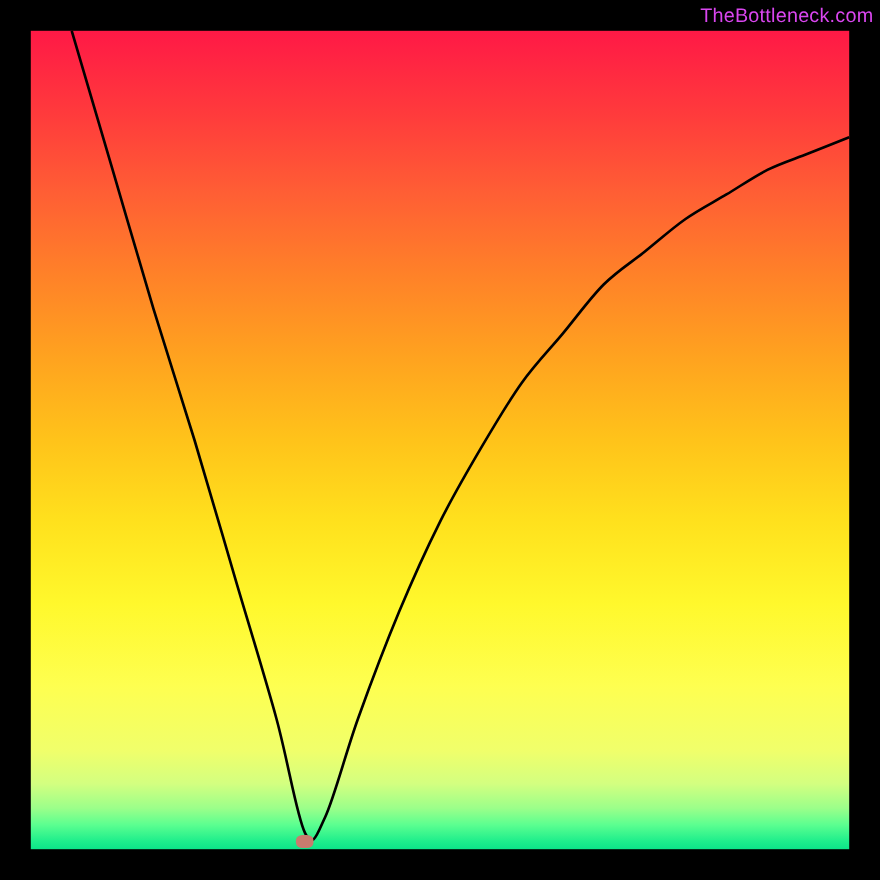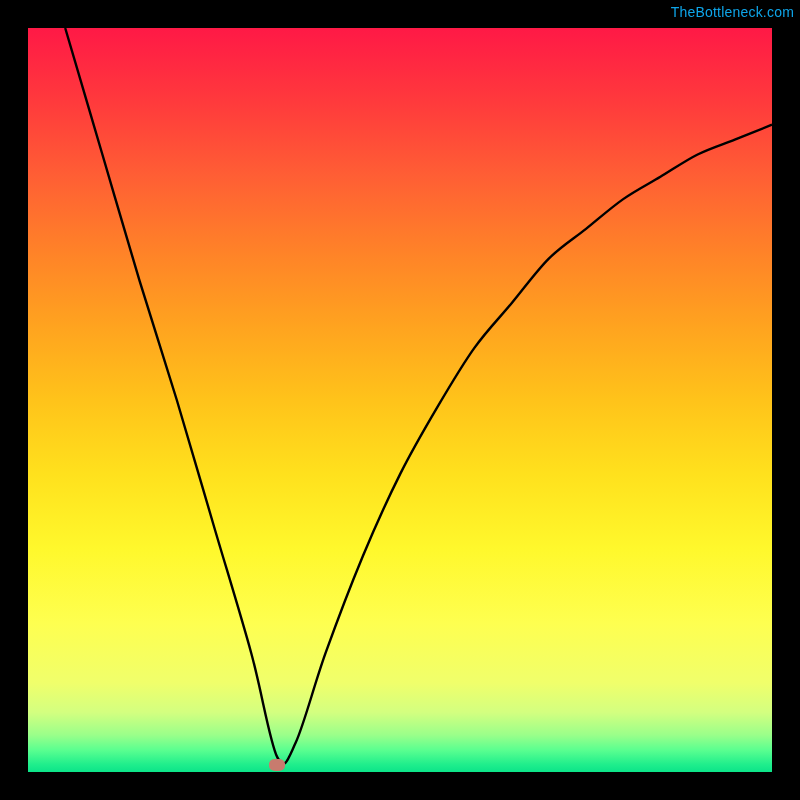--- a/index.html
+++ b/index.html
@@ -40,22 +40,22 @@
       #5cff90 97%,
       #1fee8c 99%,
       #0ce489 100%
     );
   }
   .watermark {
     position: absolute;
     top: 4px;
     right: 6px;
     font-family: Arial, Helvetica, sans-serif;
-    font-size: 14px;
-    color: #0ea5e9;
+    font-size: 18px;
+    color: #d946ef;
     letter-spacing: 0.2px;
     font-weight: 500;
     user-select: none;
   }
   svg.curve {
     position: absolute;
     left: 28px;
     top: 28px;
     width: 744px;
     height: 744px;

